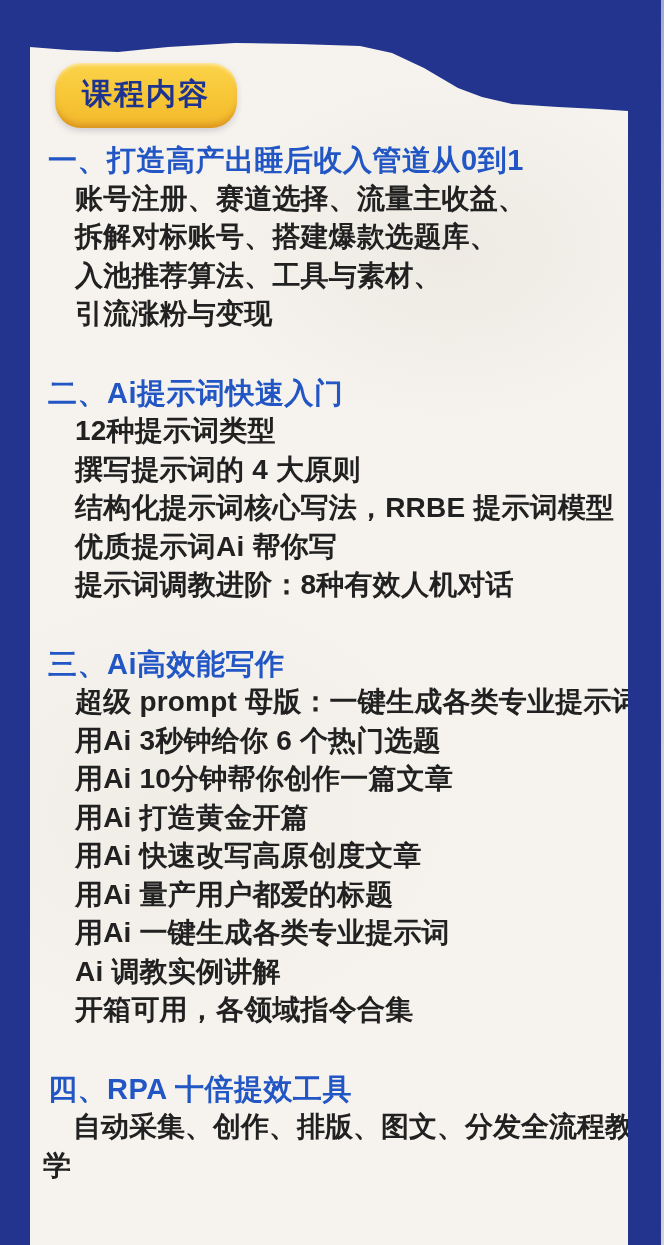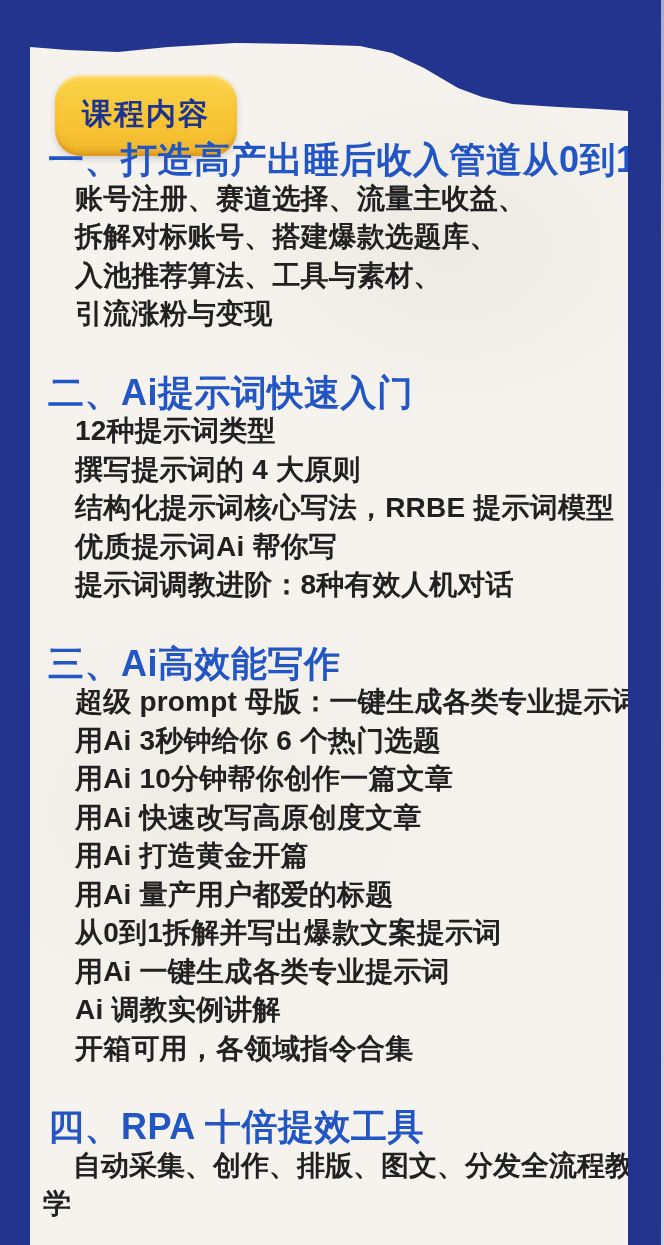--- a/index.html
+++ b/index.html
@@ -21,40 +21,40 @@
       528px 107px, 568px 109px, 598px 111px, 598px 1245px, 0px 1245px
     );
   }
   
   .edge-sliver{
     position:absolute;right:0;top:0;width:3px;height:1245px;
     background:linear-gradient(#b9c0d6 0%, #e4e2df 20%, #efede8 100%);
     opacity:.85;
   }
   .badge{
-    position:absolute;left:25px;top:75px;height:49px;
-    padding:16px 27px;border-radius:26px;
+    position:absolute;left:25px;top:63px;height:49px;
+    padding:8px 27px;border-radius:26px;
     background:linear-gradient(#fbd34a, #f7c433 60%, #f2b82e);
     box-shadow:inset 0 -6px 7px -3px rgba(198,118,18,.65),
                inset 0 3px 4px -2px rgba(255,255,255,.75),
                0 3px 6px rgba(40,40,80,.18);
     display:flex;align-items:center;
   }
   .badge span{
     font-size:30px;font-weight:bold;color:#1d3390;letter-spacing:2px;
     transform:translateY(-1px);
   }
   .content{
     position:absolute;left:0;top:0;width:100%;
     padding:141px 0 0 18px;box-sizing:border-box;
   }
   .section{margin:0 0 40px 0;}
   .section:last-child{margin-bottom:12px;}
   .sec-heading{
-    font-size:36px;line-height:38.5px;font-weight:bold;color:#2256c4;
+    font-size:29px;line-height:38.5px;font-weight:bold;color:#2256c4;
     letter-spacing:0.5px;white-space:nowrap;
   }
   .sec-line{
     font-size:28px;line-height:38.5px;font-weight:bold;color:#212121;
     padding-left:27px;letter-spacing:0.2px;white-space:nowrap;
   }
   
   .section.wrap .sec-line{
     white-space:normal;padding-left:0;margin-left:-5px;
     text-indent:30px;width:590px;letter-spacing:0;font-family:Liberation Serif, serif;
@@ -85,24 +85,23 @@
       <div class="sec-line">结构化提示词核心写法，RRBE 提示词模型</div>
       <div class="sec-line">优质提示词Ai 帮你写</div>
       <div class="sec-line">提示词调教进阶：8种有效人机对话</div>
     </div>
 
     <div class="section">
       <div class="sec-heading">三、Ai高效能写作</div>
       <div class="sec-line">超级 prompt 母版：一键生成各类专业提示词</div>
       <div class="sec-line">用Ai 3秒钟给你 6 个热门选题</div>
       <div class="sec-line">用Ai 10分钟帮你创作一篇文章</div>
+      <div class="sec-line">用Ai 打造黄金开篇</div>
       <div class="sec-line">用Ai 快速改写高原创度文章</div>
-      <div class="sec-line">用Ai 打造黄金开篇</div>
       <div class="sec-line">用Ai 量产用户都爱的标题</div>
-      <div class="sec-line">从0到1拆解并写出爆款文案提示词</div>
       <div class="sec-line">用Ai 一键生成各类专业提示词</div>
       <div class="sec-line">Ai 调教实例讲解</div>
       <div class="sec-line">开箱可用，各领域指令合集</div>
     </div>
 
     <div class="section wrap">
       <div class="sec-heading">四、RPA 十倍提效工具</div>
       <div class="sec-line">自动采集、创作、排版、图文、分发全流程教学</div>
     </div>
 

